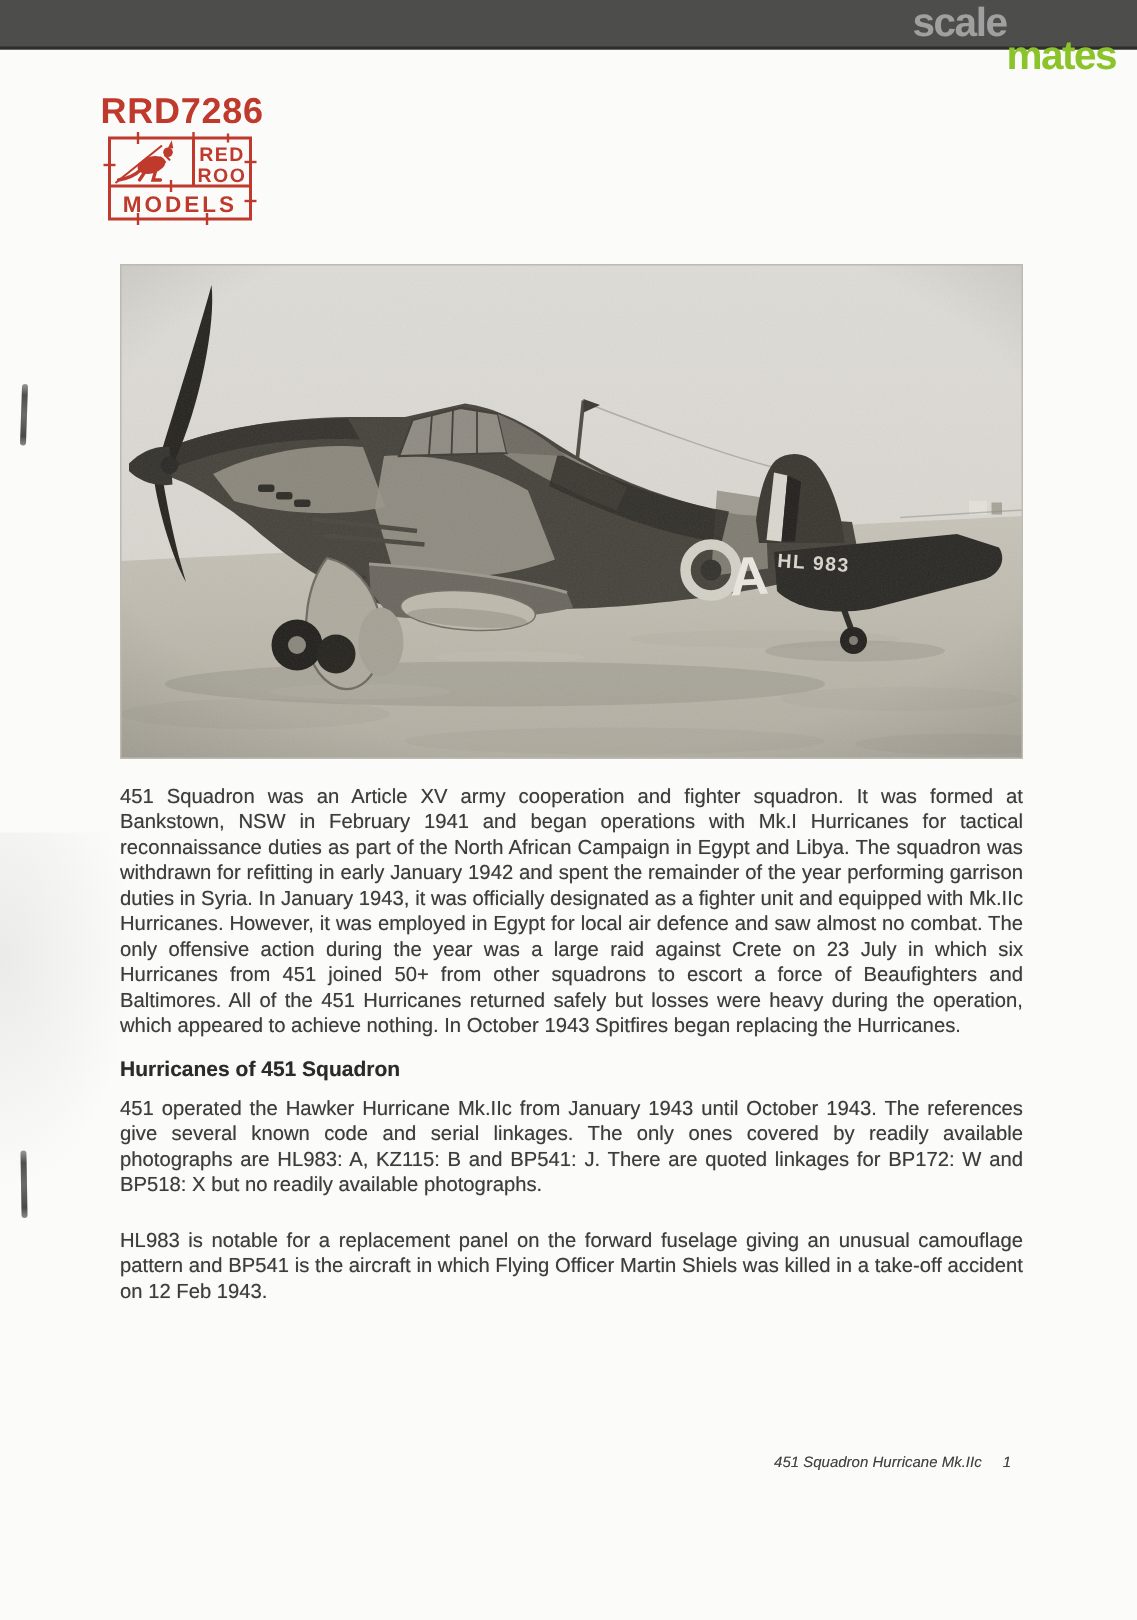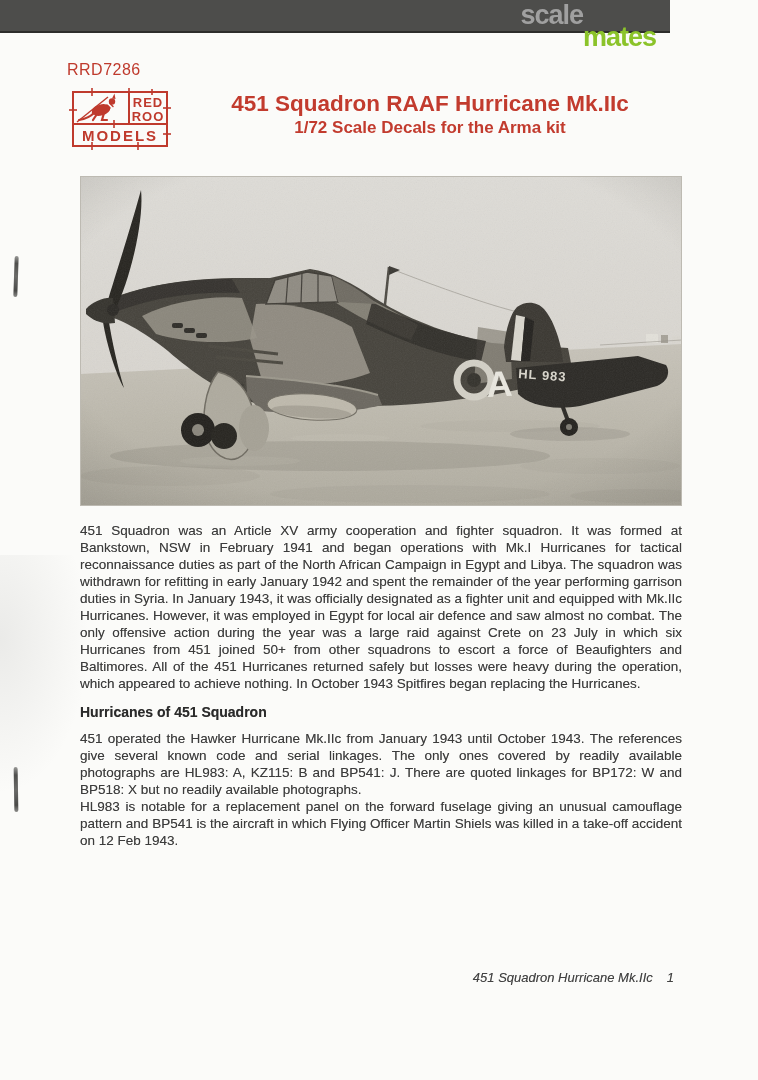--- a/index.html
+++ b/index.html
@@ -3,53 +3,53 @@
 <meta charset="utf-8">
 <style>
   html,body{margin:0;padding:0;background:#e9e9e7;}
   .page{
     position:relative;width:758px;height:1080px;margin:0 auto;
     background:#fbfbf9;overflow:hidden;
     font-family:"Liberation Sans", sans-serif;
   }
   
   .wm-bar{
-    position:absolute;left:0;top:0;width:670px;height:33px;
+    position:absolute;left:0;top:0;width:758px;height:33px;
     background:#4d4d4b;border-bottom:2px solid #2d2d2b;
     display:flex;align-items:center;justify-content:flex-end;
     padding-right:14px;box-sizing:border-box;padding-left:48px;
   }
   .wm-bar .wm-word{font-size:27px;font-weight:bold;letter-spacing:-1px;line-height:1;}
   
   .product-code{
     position:absolute;left:67px;top:61px;
-    font-size:16px;font-weight:normal;letter-spacing:.5px;color:#bf3a2d;
+    font-size:24px;font-weight:bold;letter-spacing:.5px;color:#bf3a2d;
   }
   .logo-svg{position:absolute;left:68px;top:88px;}
   .title-block{position:absolute;left:170px;top:90px;width:520px;text-align:center;color:#c23b2e;}
   .title-block .doc-title{font-size:22.5px;font-weight:bold;line-height:27px;}
   .title-block .doc-subtitle{font-size:17px;font-weight:bold;line-height:22px;}
   
   .photo{position:absolute;left:80px;top:176px;width:602px;height:330px;}
   
   .article{
     position:absolute;left:80px;top:522px;width:602px;
     font-size:13.5px;line-height:17px;color:#3c3c3c;text-align:justify;
     text-shadow:0 0 .5px rgba(70,70,70,.55);
   }
   .article p{margin:0 0 0 0;}
-  .article p + p{margin-top:0;}
+  .article p + p{margin-top:20px;}
   .article h2{
     font-size:14px;line-height:17px;margin:12px 0 9px 0;color:#2a2a2a;
     text-align:left;
   }
   
   .footer{
     position:absolute;right:84px;top:970px;
-    font-size:13px;font-style:italic;color:#424242;
+    font-size:10px;font-style:italic;color:#424242;
     text-shadow:0 0 .4px rgba(70,70,70,.5);
   }
   .footer .pg{margin-left:14px;font-style:italic;}
   
   .staple{
     position:absolute;width:4px;border-radius:2px;
     background:linear-gradient(#9a9a98 0%, #4f4f4d 18%, #6b6b69 50%, #4a4a48 85%, #8d8d8b 100%);
   }
   .staple.s1{left:14px;top:256px;height:41px;transform:rotate(2deg);}
   .staple.s2{left:14px;top:767px;height:45px;transform:rotate(-1deg);}
@@ -107,24 +107,20 @@
       </g>
     </g>
 
     <g fill="#bf3a2d" font-family="Liberation Sans, sans-serif" font-weight="bold" text-anchor="middle">
       <text x="80" y="19" font-size="13" letter-spacing="1">RED</text>
       <text x="80" y="33" font-size="13" letter-spacing="1">ROO</text>
       <text x="52" y="53" font-size="15" letter-spacing="2">MODELS</text>
     </g>
   </svg>
 
-  <div class="title-block">
-    <div class="doc-title">451 Squadron RAAF Hurricane Mk.IIc</div>
-    <div class="doc-subtitle">1/72 Scale Decals for the Arma kit</div>
-  </div>
 
   <svg class="photo" viewBox="0 0 602 330" role="img">
     <defs>
       <linearGradient id="sky" x1="0" y1="0" x2="0" y2="1">
         <stop offset="0" stop-color="#dedcd7"></stop>
         <stop offset="0.6" stop-color="#d9d6d0"></stop>
         <stop offset="1" stop-color="#d3d0c9"></stop>
       </linearGradient>
       <linearGradient id="ground" x1="0" y1="0" x2="0" y2="1">
         <stop offset="0" stop-color="#c7c3b9"></stop>

